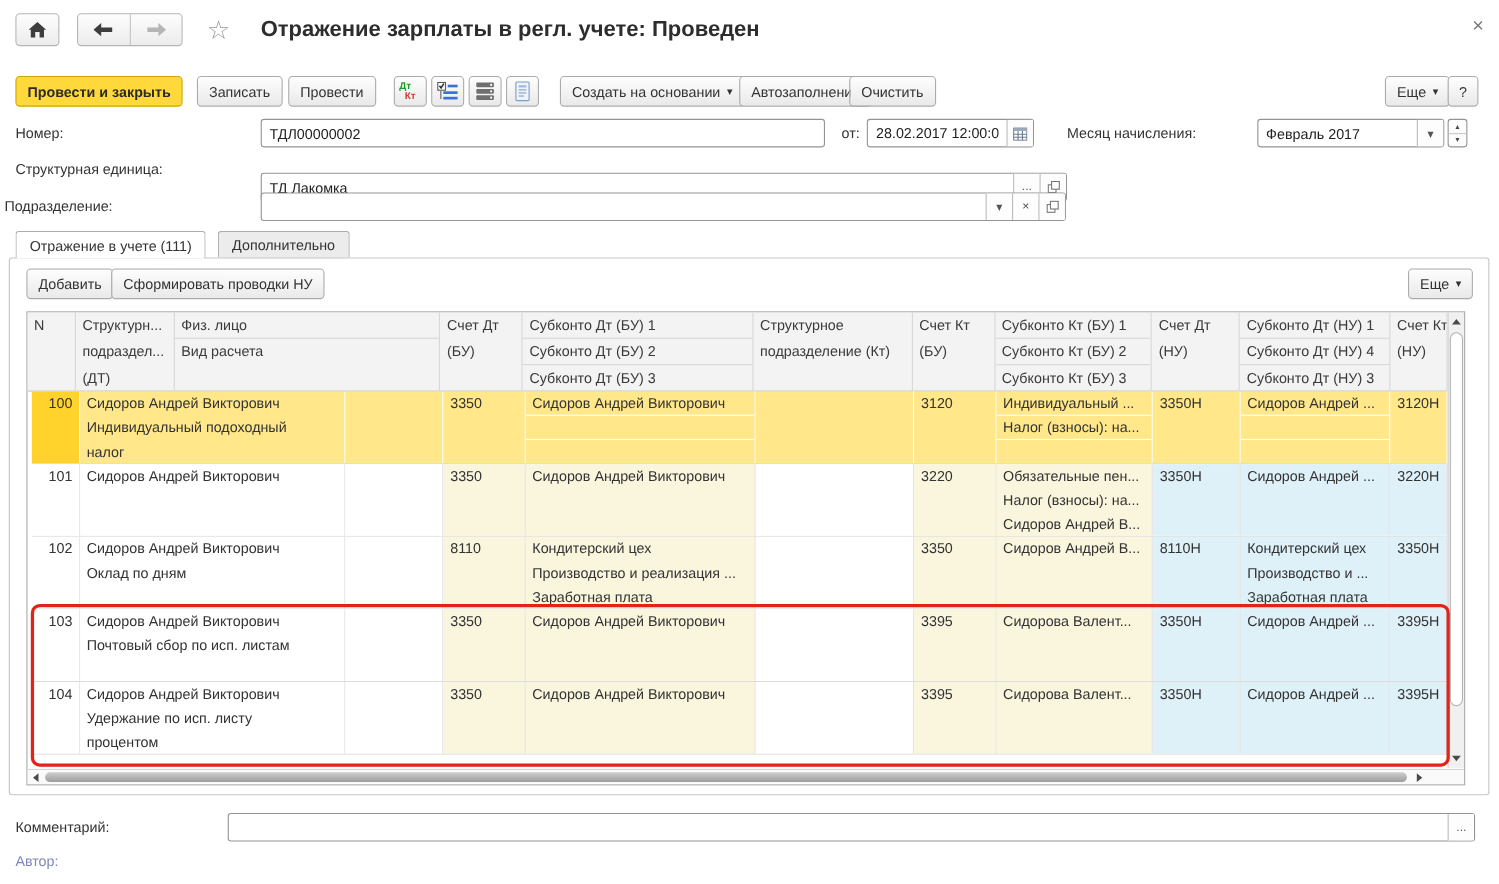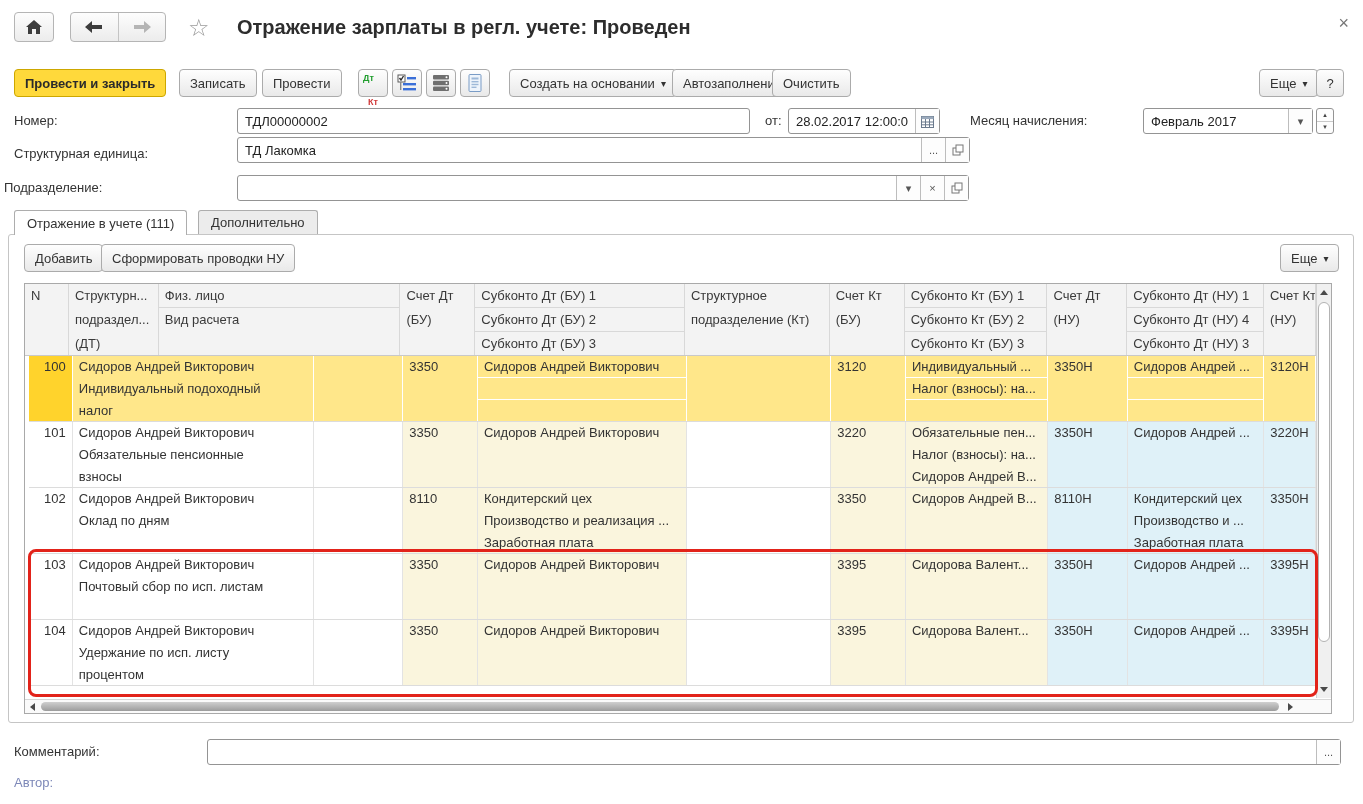--- a/index.html
+++ b/index.html
@@ -20,21 +20,21 @@
   .win-close { position:absolute; right:14px; top:14px; font-size:18px; color:#777; cursor:pointer; line-height:18px;}
   
   .btn { position:absolute; top:69px; height:28px; border:1px solid #ababab; border-radius:4px;
     background:linear-gradient(#fefefe,#e9e9e9); display:inline-flex; align-items:center; padding:0 10px;
     font-size:13px; color:#333; cursor:pointer; white-space:nowrap; }
   .btn .dd { margin-left:6px; font-size:10px; color:#333; }
   .btn.primary { background:#ffd93b; border-color:#cda700; font-weight:bold; color:#2b2b2b; }
   .btn.icon-btn { width:30px; padding:0; justify-content:center; }
   .dtkt { position:relative; width:20px; height:20px; font-size:9px; font-weight:bold; line-height:9px;}
   .dtkt .dt { position:absolute; left:0; top:1px; color:#1f9d2c; }
-  .dtkt .kt { position:absolute; left:5px; top:25px; color:#d03b3b; }
+  .dtkt .kt { position:absolute; left:5px; top:10px; color:#d03b3b; }
   
   .flabel { position:absolute; color:#333; font-size:13px; line-height:26px; white-space:nowrap;text-align:center; }
   .control { position:absolute; display:flex; align-items:stretch; height:26px; border:1px solid #949494;
     border-radius:3px; background:#fff; }
   .control input { border:0; outline:0; flex:1; min-width:0; padding:0 7px; font:13px "Liberation Sans",sans-serif; color:#222; background:transparent; }
   .seg { width:24px; border-left:1px solid #bdbdbd; display:flex; align-items:center; justify-content:center;
     color:#555; font-size:11px; cursor:pointer; background:#fdfdfd; }
   .spinner { position:absolute; width:18px; height:26px; border:1px solid #949494; border-radius:3px;
     background:#fdfdfd; display:flex; flex-direction:column; }
   .spin-half { flex:1; display:flex; align-items:center; justify-content:center; font-size:7px; color:#444; cursor:pointer; }
@@ -181,21 +181,21 @@
     <span class="seg">
         <span>▾</span>
       </span>
   </div>
   <div class="spinner" style="left:1316px;top:108px;">
     <span class="spin-half">▴</span>
     <span class="spin-half">▾</span>
   </div>
 
   <div class="flabel" style="left:14px;top:141px;">Структурная единица:</div>
-  <div class="control" style="left:237px;top:137px;width:733px;">
+  <div class="control" style="left:237px;top:157px;width:733px;">
     <input value="ТД Лакомка" style="">
     <span class="seg">...</span>
     <span class="seg">
       <svg class="small-ico" width="12" height="12" viewBox="0 0 12 12">
         <rect x="1" y="4" width="7" height="7" fill="#fff" stroke="#777"></rect>
         <rect x="4" y="1" width="7" height="7" fill="#fff" stroke="#777"></rect>
       </svg>
     </span>
   </div>
 
@@ -318,21 +318,20 @@
           <div class="tcell nu cell-schet-kt-nu" style="width: 52px;">
             <div class="slot">3120Н</div>
           </div>
         </div>
         <div class="trow">
           <div class="tcell  cell-n" style="width: 44px;">
             <div class="slot">101</div>
           </div>
           <div class="tcell  cell-person" style="width: 242px;">
             <div class="slot">Сидоров Андрей Викторович</div>
-            <div class="calc">Обязательные пенсионные взносы</div>
           </div>
           <div class="tcell  cell-struct-dt" style="width: 90px;">
             <div class="slot"></div>
           </div>
           <div class="tcell bu cell-schet-dt-bu" style="width: 75px;">
             <div class="slot">3350</div>
           </div>
           <div class="tcell bu cell-subkonto-dt-bu sub" style="width: 210px;">
             <div class="slot">Сидоров Андрей Викторович</div>
             <div class="slot"></div>

